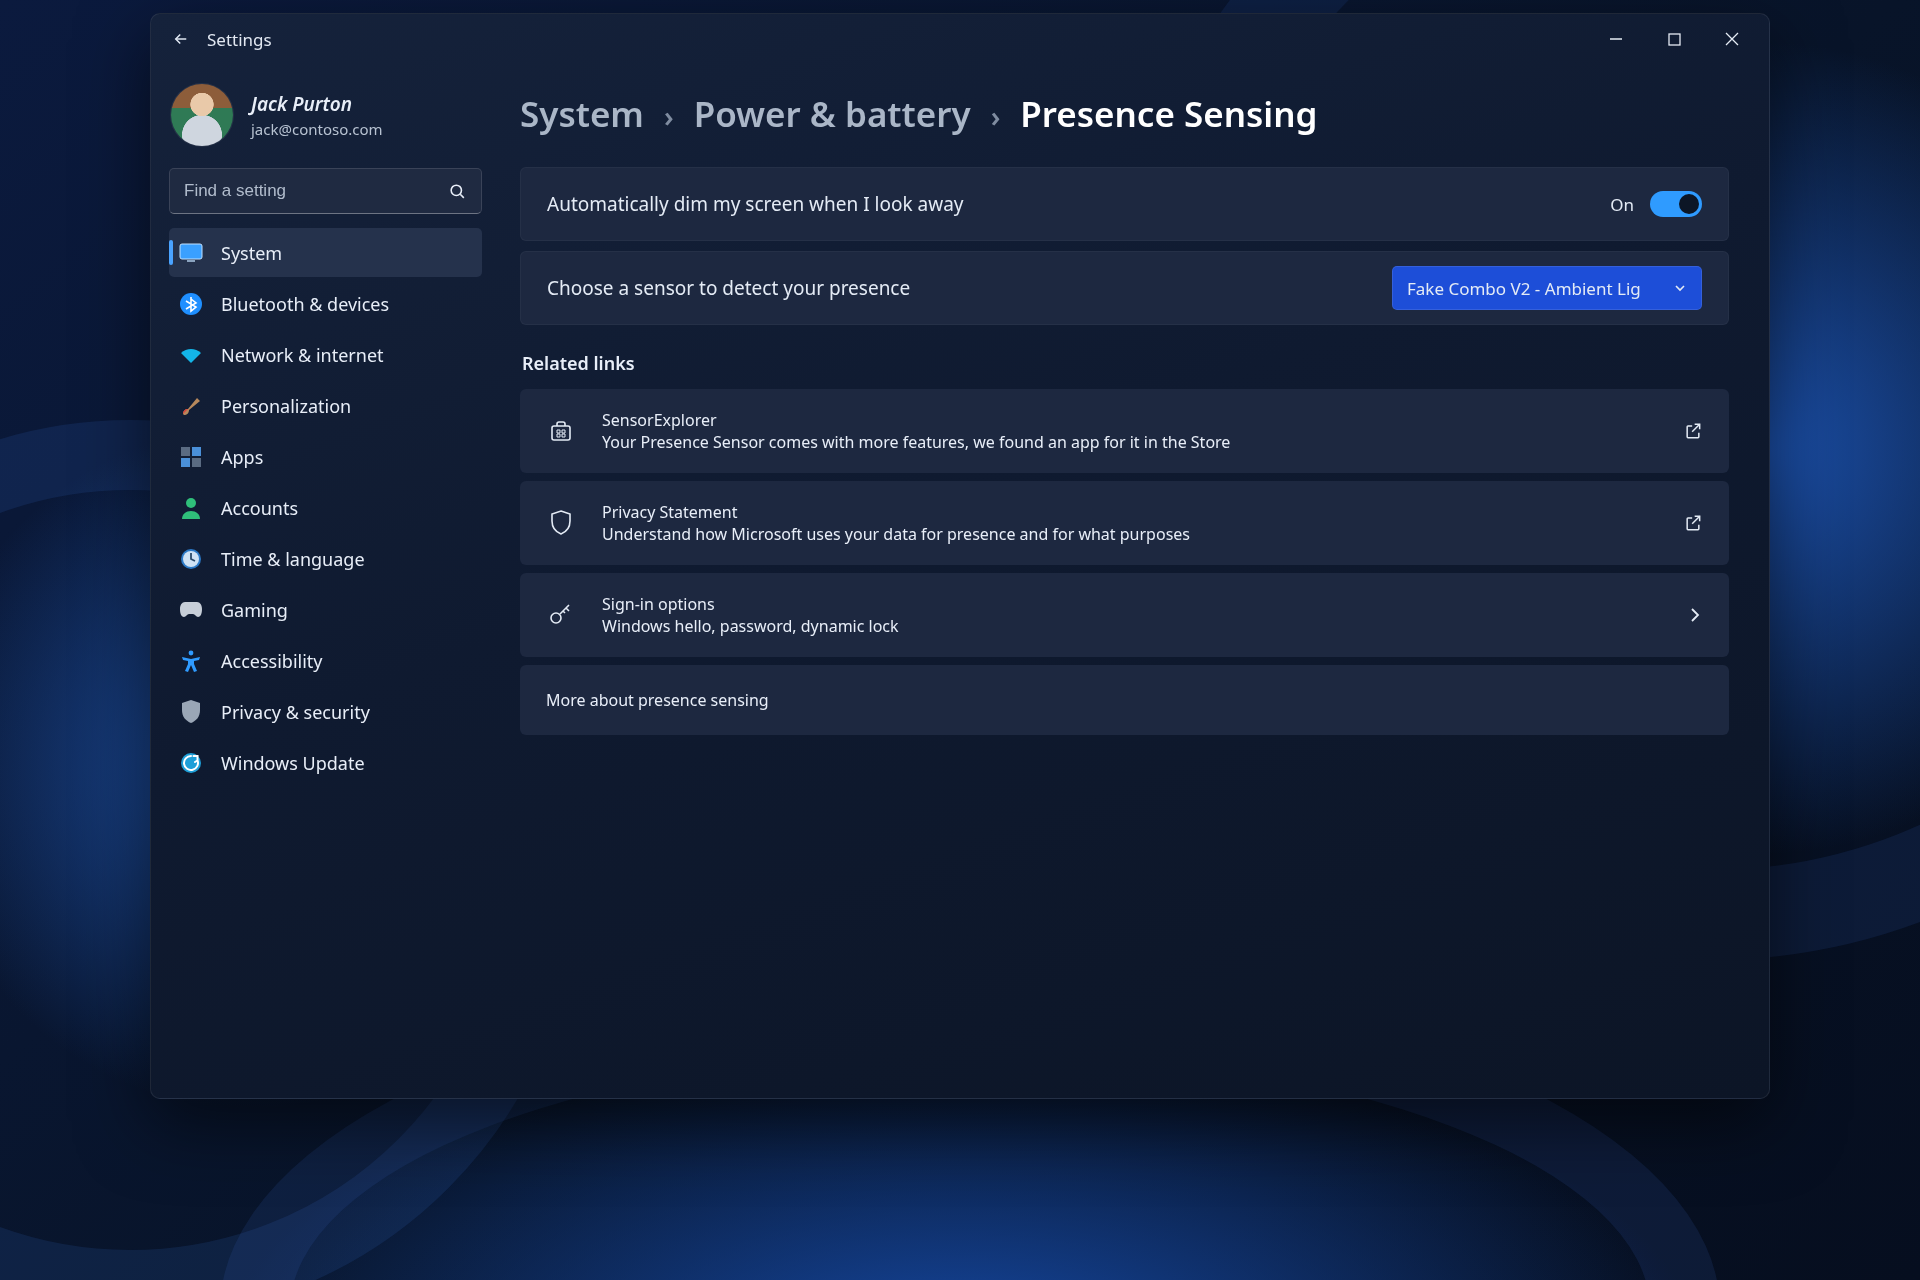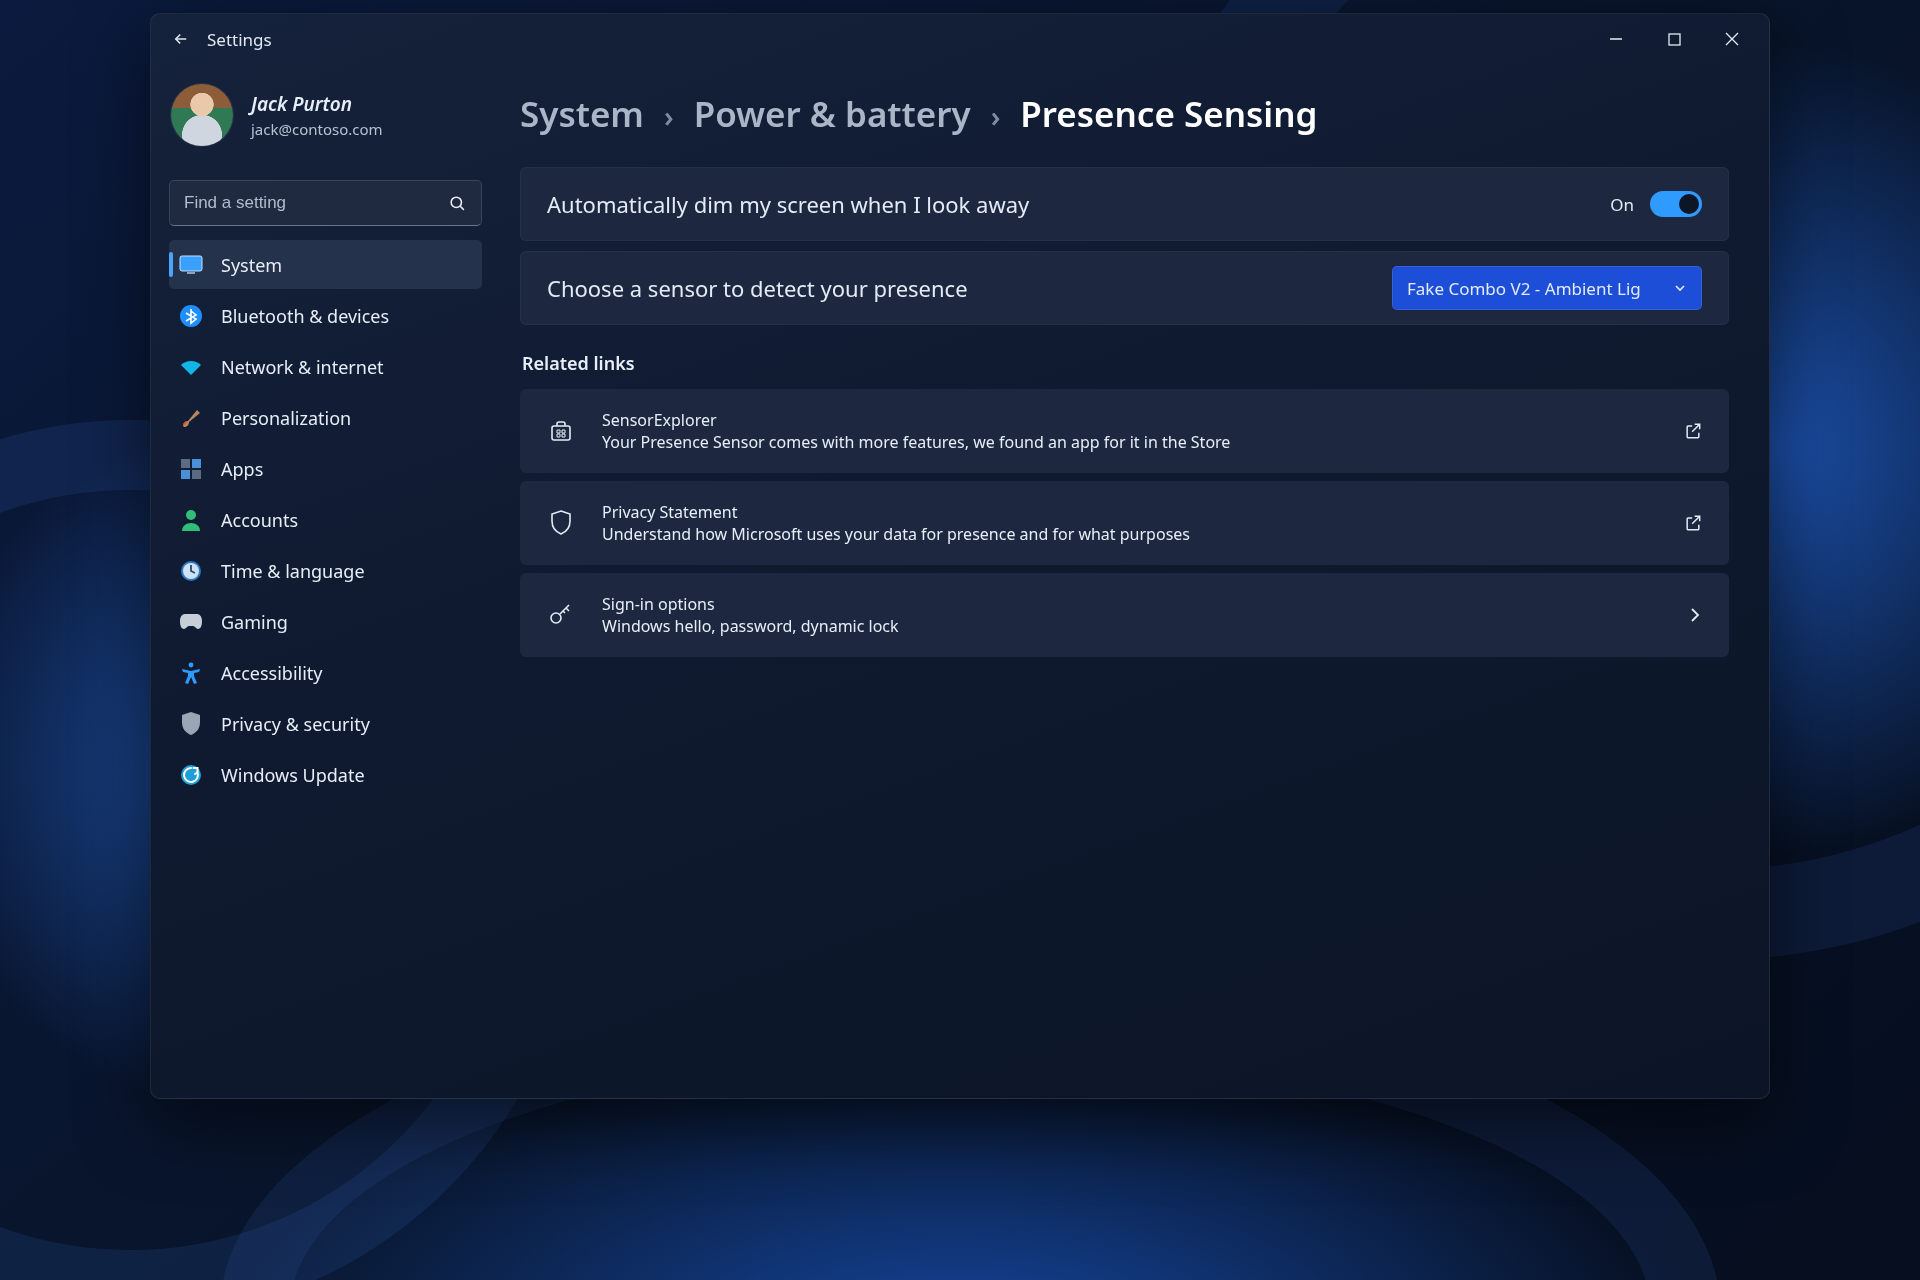--- a/index.html
+++ b/index.html
@@ -39,41 +39,41 @@
   .profile { display:flex; align-items:center; gap:18px; padding:12px 10px 18px 8px; }
   .avatar { width:62px; height:62px; border-radius:50%; background:
      radial-gradient(circle at 50% 33%, #e9c9a9 0 22%, rgba(0,0,0,0) 23%),
      radial-gradient(circle at 50% 82%, #cfd6df 0 33%, rgba(0,0,0,0) 34%),
      linear-gradient(180deg,#8d5d3a 0 38%,#2f7a55 38% 100%);
      box-shadow:0 0 0 1px rgba(255,255,255,.08);
   }
   .profile .name { font-size:19px; font-weight:600;font-style:italic; }
   .profile .email { font-size:15px; color:#b7c2d1; margin-top:2px;}
 
-  .search { margin:16px 6px 14px 6px; height:46px; background:#1f2a41; border:1px solid rgba(255,255,255,.12); border-bottom-color:rgba(255,255,255,.35); border-radius:5px; display:flex; align-items:center; padding:16px 14px; }
+  .search { margin:4px 6px 14px 6px; height:46px; background:#1f2a41; border:1px solid rgba(255,255,255,.12); border-bottom-color:rgba(255,255,255,.35); border-radius:5px; display:flex; align-items:center; padding:16px 14px; }
   .search input { flex:1; background:transparent; border:0; outline:0; color:#e8eef8; font-size:17px; }
   .search input::placeholder { color:#b1bccc; }
   .search .icon { color:#e8eef8; }
 
   .nav { margin-top:10px; }
   .nav-item { height:49px; border-radius:5px; margin:2px 6px; padding:0 10px 0 10px; display:flex; align-items:center; gap:18px; font-size:18px; color:#e8eef8; position:relative; }
   .nav-item.active { background:#25324c; }
   .nav-item.active::before { content:""; position:absolute; left:0; top:12px; bottom:12px; width:4px; border-radius:3px; background:#4aa3ff; }
   .nav-ico { width:24px; height:24px; display:flex; align-items:center; justify-content:center; }
 
   
   .main { flex:1; padding:18px 40px 0 24px; overflow:auto; }
   .crumbs { display:flex; align-items:center; gap:20px; font-size:35px; color:#aab6c7; margin:8px 0 30px 0; font-weight:600; }
   .crumbs .sep { color:#7f8ca0; font-size:28px; position:relative; top:2px;}
   .crumbs .here { color:#fff; }
 
   .card { background:#1d2840; border:1px solid rgba(255,255,255,.04); border-radius:6px; padding:0; margin-bottom:10px; }
   .row { display:flex; align-items:center; min-height:72px; padding:0 26px; }
   .row + .row.sep-top { border-top:1px solid rgba(255,255,255,.05); }
-  .row .label { font-size:22px; color:#e4ebf5; }
+  .row .label { font-size:19px; color:#e4ebf5; }
   .row .grow { flex:1; }
   .state { font-size:17px; color:#e4ebf5; margin-right:16px;}
 
   .toggle { width:52px; height:26px; border-radius:14px; background:#2f9bff; position:relative; }
   .toggle .knob { position:absolute; right:3px; top:3px; width:20px; height:20px; border-radius:50%; background:#0c1626; }
 
   .chk { width:24px; height:24px; border-radius:4px; background:#2f9bff; display:flex; align-items:center; justify-content:center; margin-right:30px; }
 
   .select { height:44px; min-width:310px; background:#1d4ed8; border:1px solid rgba(255,255,255,.1); border-radius:5px; display:flex; align-items:center; padding:0 14px; gap:14px; font-size:17px; color:#e4ebf5;}
   .select .chev { margin-left:auto; }
@@ -343,16 +343,21 @@
             <div class="desc">Windows hello, password, dynamic lock</div>
           </div>
           <span class="trail">
             <svg width="16" height="16" viewBox="0 0 16 16" fill="none" stroke="currentColor" stroke-width="1.8">
                 <path d="M5 2l6 6-6 6"></path>
               </svg>
           </span>
         </div>
       </div>
 
+      <div class="link-card">
+        <div class="link-row plain-row">
+          <div class="label">More about presence sensing</div>
+        </div>
+      </div>
 
     </div>
   </div>
 </div>
 
 </body></html>

